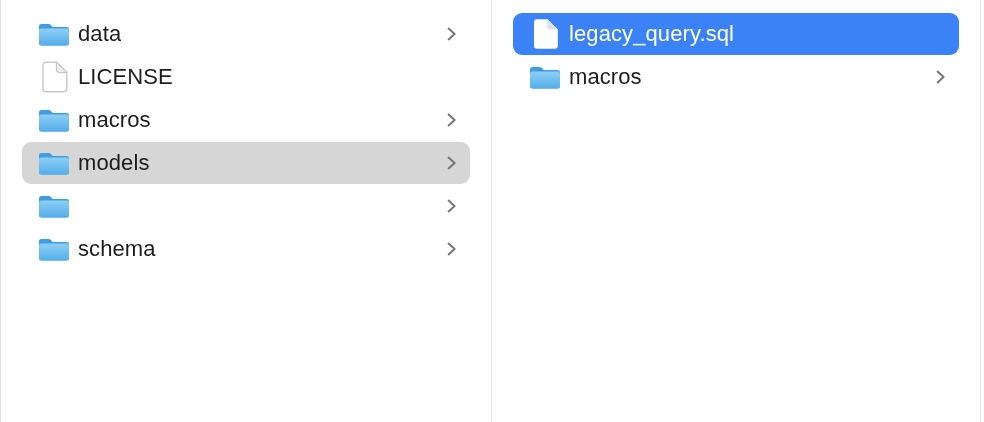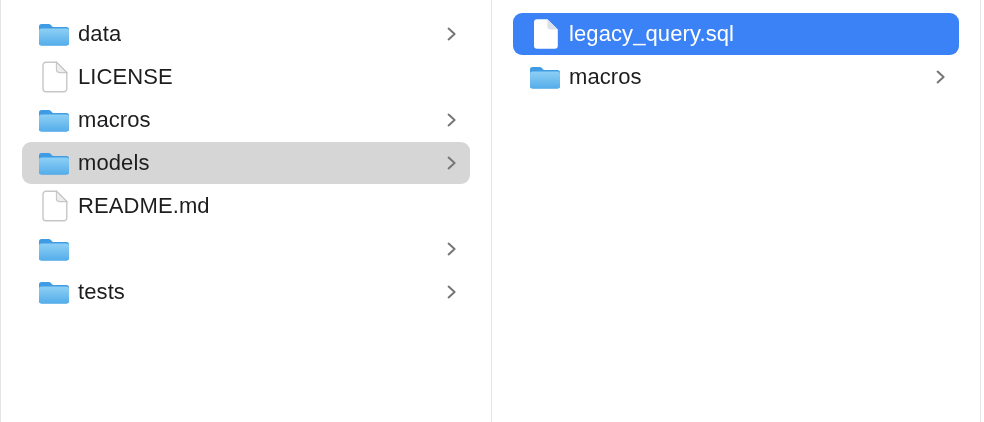--- a/index.html
+++ b/index.html
@@ -138,73 +138,64 @@
 </span>
     <span class="label">models</span>
     <span class="chevron">
   <svg width="11" height="18" viewBox="0 0 11 18">
     <path d="M2.6 3.6 L8.6 9 L2.6 14.4"></path>
   </svg>
 </span>
   </div>
   <div class="row" data-selected="none">
     <span class="icon-wrap">
+  <svg width="32" height="27" viewBox="0 0 32 27">
+    <path class="folder-back" d="M1 5.6 Q1 3.1 3.5 3.1 h7.3 q1.1 0 1.8 0.7 l2.2 2.1 H28.5 Q31 5.9 31 8.4 V21.9 Q31 24.4 28.5 24.4 H3.5 Q1 24.4 1 21.9 Z"></path>
+    <rect class="folder-front" x="1" y="7.4" width="30" height="17" rx="2.4"></rect>
+  </svg>
+</span>
+    <span class="chevron">
+  <svg width="11" height="18" viewBox="0 0 11 18">
+    <path d="M2.6 3.6 L8.6 9 L2.6 14.4"></path>
+  </svg>
+</span>
+  </div>
+  <div class="row" data-selected="none">
+    <span class="icon-wrap">
+  <svg width="32" height="27" viewBox="0 0 32 27">
+    <path class="folder-back" d="M1 5.6 Q1 3.1 3.5 3.1 h7.3 q1.1 0 1.8 0.7 l2.2 2.1 H28.5 Q31 5.9 31 8.4 V21.9 Q31 24.4 28.5 24.4 H3.5 Q1 24.4 1 21.9 Z"></path>
+    <rect class="folder-front" x="1" y="7.4" width="30" height="17" rx="2.4"></rect>
+  </svg>
+</span>
+    <span class="label">schema</span>
+    <span class="chevron">
+  <svg width="11" height="18" viewBox="0 0 11 18">
+    <path d="M2.6 3.6 L8.6 9 L2.6 14.4"></path>
+  </svg>
+</span>
+  </div>
+</div>
+
+<div class="col col-right">
+  <div class="row" data-selected="key">
+    <span class="icon-wrap">
   <svg width="27" height="32" viewBox="0 0 27 32">
     <path class="file-page" d="M5 1.2 H15.4 L25.8 11.6 V27.8 a3 3 0 0 1 -3 3 H5 a3 3 0 0 1 -3 -3 V4.2 a3 3 0 0 1 3 -3 Z"></path>
     <path class="file-fold" d="M15.4 1.2 L25.8 11.6 H18.4 a3 3 0 0 1 -3 -3 Z"></path>
   </svg>
 </span>
-    <span class="label">README.md</span>
-  </div>
-  <div class="row" data-selected="none">
-    <span class="icon-wrap">
-  <svg width="32" height="27" viewBox="0 0 32 27">
-    <path class="folder-back" d="M1 5.6 Q1 3.1 3.5 3.1 h7.3 q1.1 0 1.8 0.7 l2.2 2.1 H28.5 Q31 5.9 31 8.4 V21.9 Q31 24.4 28.5 24.4 H3.5 Q1 24.4 1 21.9 Z"></path>
-    <rect class="folder-front" x="1" y="7.4" width="30" height="17" rx="2.4"></rect>
-  </svg>
-</span>
-    <span class="chevron">
-  <svg width="11" height="18" viewBox="0 0 11 18">
-    <path d="M2.6 3.6 L8.6 9 L2.6 14.4"></path>
-  </svg>
-</span>
-  </div>
-  <div class="row" data-selected="none">
-    <span class="icon-wrap">
-  <svg width="32" height="27" viewBox="0 0 32 27">
-    <path class="folder-back" d="M1 5.6 Q1 3.1 3.5 3.1 h7.3 q1.1 0 1.8 0.7 l2.2 2.1 H28.5 Q31 5.9 31 8.4 V21.9 Q31 24.4 28.5 24.4 H3.5 Q1 24.4 1 21.9 Z"></path>
-    <rect class="folder-front" x="1" y="7.4" width="30" height="17" rx="2.4"></rect>
-  </svg>
-</span>
-    <span class="label">tests</span>
+    <span class="label">legacy_query.sql</span>
+  </div>
+  <div class="row" data-selected="none">
+    <span class="icon-wrap">
+  <svg width="32" height="27" viewBox="0 0 32 27">
+    <path class="folder-back" d="M1 5.6 Q1 3.1 3.5 3.1 h7.3 q1.1 0 1.8 0.7 l2.2 2.1 H28.5 Q31 5.9 31 8.4 V21.9 Q31 24.4 28.5 24.4 H3.5 Q1 24.4 1 21.9 Z"></path>
+    <rect class="folder-front" x="1" y="7.4" width="30" height="17" rx="2.4"></rect>
+  </svg>
+</span>
+    <span class="label">macros</span>
     <span class="chevron">
   <svg width="11" height="18" viewBox="0 0 11 18">
     <path d="M2.6 3.6 L8.6 9 L2.6 14.4"></path>
   </svg>
 </span>
   </div>
 </div>
 
-<div class="col col-right">
-  <div class="row" data-selected="key">
-    <span class="icon-wrap">
-  <svg width="27" height="32" viewBox="0 0 27 32">
-    <path class="file-page" d="M5 1.2 H15.4 L25.8 11.6 V27.8 a3 3 0 0 1 -3 3 H5 a3 3 0 0 1 -3 -3 V4.2 a3 3 0 0 1 3 -3 Z"></path>
-    <path class="file-fold" d="M15.4 1.2 L25.8 11.6 H18.4 a3 3 0 0 1 -3 -3 Z"></path>
-  </svg>
-</span>
-    <span class="label">legacy_query.sql</span>
-  </div>
-  <div class="row" data-selected="none">
-    <span class="icon-wrap">
-  <svg width="32" height="27" viewBox="0 0 32 27">
-    <path class="folder-back" d="M1 5.6 Q1 3.1 3.5 3.1 h7.3 q1.1 0 1.8 0.7 l2.2 2.1 H28.5 Q31 5.9 31 8.4 V21.9 Q31 24.4 28.5 24.4 H3.5 Q1 24.4 1 21.9 Z"></path>
-    <rect class="folder-front" x="1" y="7.4" width="30" height="17" rx="2.4"></rect>
-  </svg>
-</span>
-    <span class="label">macros</span>
-    <span class="chevron">
-  <svg width="11" height="18" viewBox="0 0 11 18">
-    <path d="M2.6 3.6 L8.6 9 L2.6 14.4"></path>
-  </svg>
-</span>
-  </div>
-</div>
-
 </body></html>

